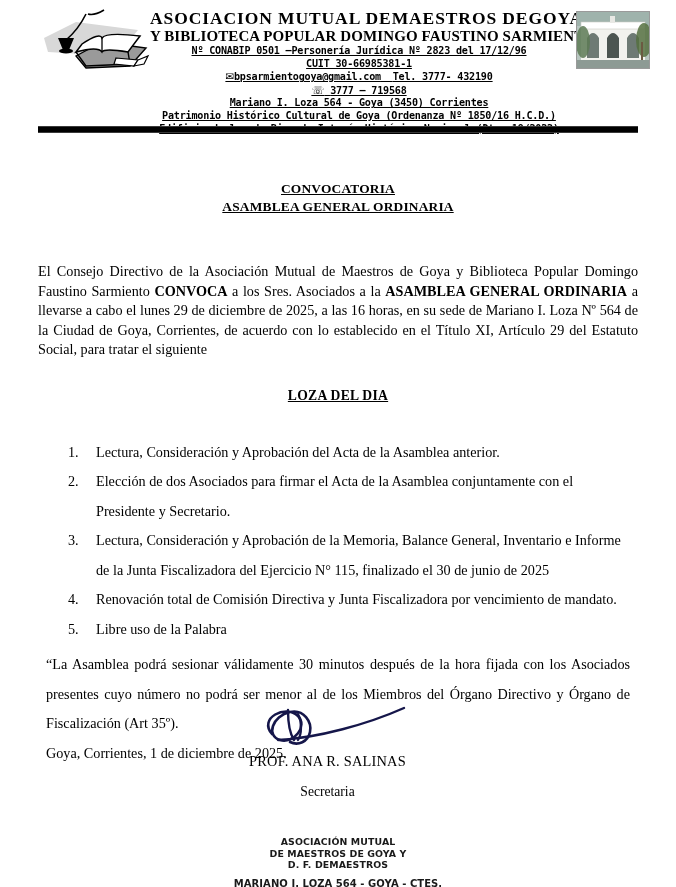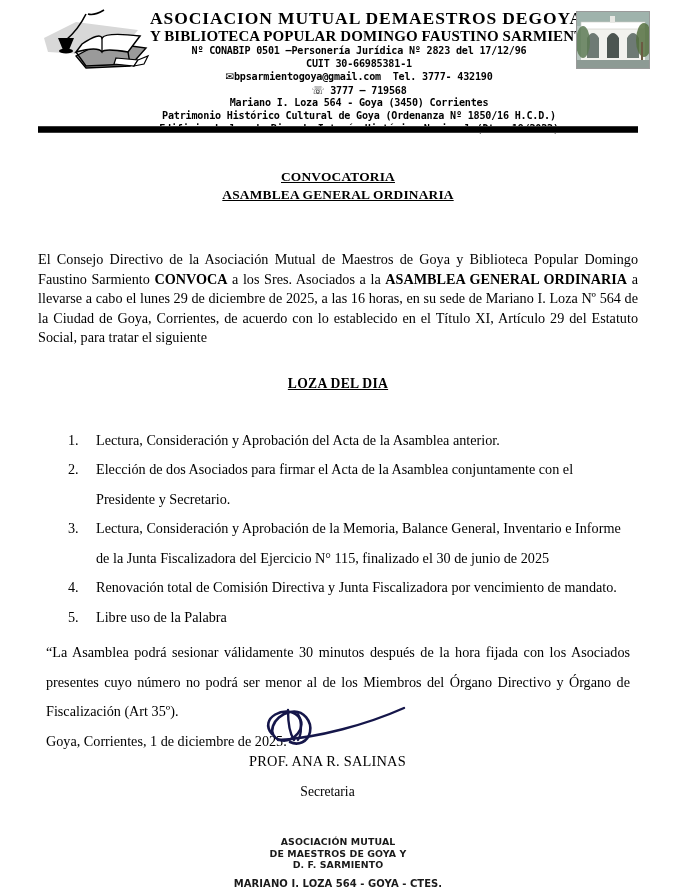--- a/index.html
+++ b/index.html
@@ -67,20 +67,21 @@
     line-height: 17px;
     white-space: nowrap;
   }
   .head-line {
     font-family: "DejaVu Sans Mono", monospace;
     font-weight: bold;
     font-size: 10.1px;
     line-height: 12.6px;
     letter-spacing: -0.2px;
     white-space: nowrap;
+    text-decoration: underline;
   }
   .head-line .glyph {
     font-family: "DejaVu Sans", sans-serif;
     font-weight: normal;
     font-size: 10.5px;
   }
   .rule {
     position: absolute;
     left: 38px;
     top: 126px;
@@ -102,21 +103,21 @@
     text-align: center;
     font-weight: bold;
     font-size: 13.4px;
     line-height: 18px;
     letter-spacing: 0.2px;
   }
   .center-title span {
     text-decoration: underline;
   }
   .title-block {
-    margin-top: 18px;
+    margin-top: 30px;
   }
   .para {
     margin: 0 38px;
     font-size: 14.2px;
     line-height: 19.6px;
     text-align: justify;
     text-justify: inter-word;
   }
   .para.intro {
     margin-top: 46px;
@@ -331,17 +332,17 @@
       </div>
       <div class="sig-name">PROF. ANA R. SALINAS</div>
       <div class="sig-role">Secretaria</div>
     </div>
 
   </div>
 
   <div class="stamp">
     <div class="l1">ASOCIACIÓN MUTUAL</div>
     <div class="l2">DE MAESTROS DE GOYA Y</div>
-    <div class="l4">D. F. SARMIENTO</div>
+    <div class="l4">D. F. DEMAESTROS</div>
     <div class="l5">MARIANO I. LOZA 564 - GOYA - CTES.</div>
   </div>
 
 </div>
 
 </body></html>

